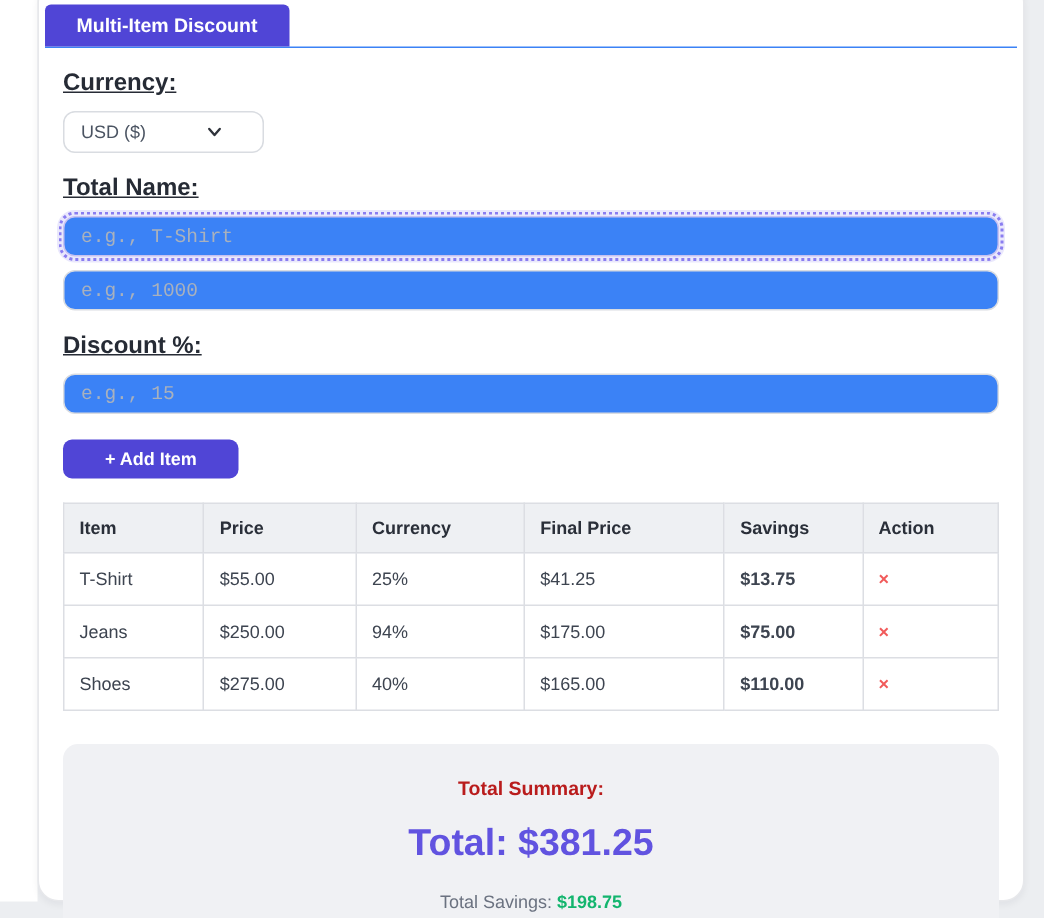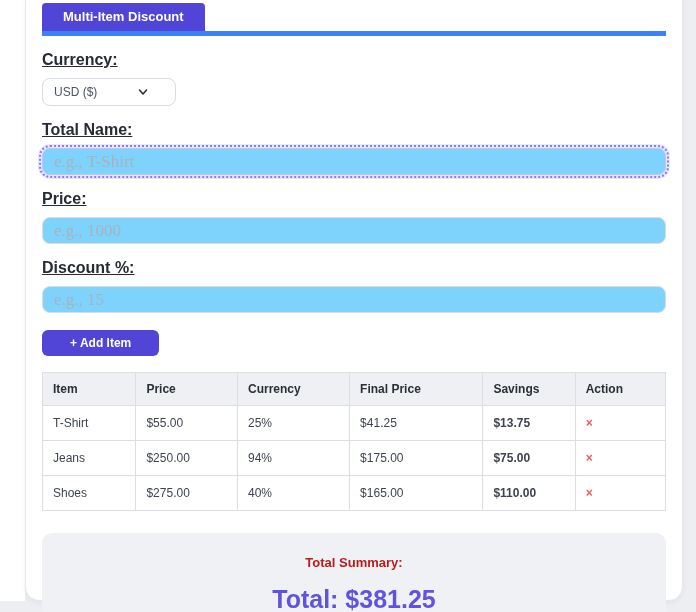--- a/index.html
+++ b/index.html
@@ -16,22 +16,22 @@
   .card {
     position:absolute; left:25px; top:-12px;
     width:658px; height:613px;
     background:#ffffff;
     border:1px solid #e7e8eb;
     border-radius:14px;
     box-shadow:0 2px 5px rgba(20,24,40,0.05);
     padding-top:14px;
   }
   .tabbar {
-    margin:0 16px;
-    border-bottom:5px solid #3b82f6;
+    margin:0 4px;
+    border-bottom:1px solid #3b82f6;
   }
   .tab {
     display:inline-block;
     background:#5045d6;
     color:#ffffff;
     font-size:13px;
     font-weight:bold;
     padding:6px 21px 7px;
     border-radius:4px 4px 0 0;
     cursor:pointer;
@@ -67,24 +67,24 @@
     pointer-events:none;
     width:10px; height:10px;
   }
   .text-input {
     display:block;
     width:100%; height:27px;
     margin-top:9px;
     border:1px solid #d9dce1;
     border-radius:8px;
     padding:0 11px;
-    font-size:17px;
+    font-size:13px;
     color:#333a45;
-    background:#7dd3fc;
-    font-family:Liberation Serif, serif;
+    background:#3b82f6;
+    font-family:Liberation Mono, monospace;
   }
   .text-input::placeholder { color:#a9b1bd; }
   .text-input.focused {
     border:1px solid #c7c1f2;
     outline:2px dotted #8a7df0;
     outline-offset:1px;
     box-shadow:0 0 0 4px rgba(138,125,240,0.18);
   }
   .add-btn {
     margin-top:17px;
@@ -185,21 +185,20 @@
         <option selected="">USD ($)</option>
       </select>
       <svg class="chevron" viewBox="0 0 10 10">
           <polyline points="1.5,3 5,7 8.5,3" fill="none" stroke="#30343c" stroke-width="1.6" stroke-linecap="round" stroke-linejoin="round"></polyline>
         </svg>
     </div>
 
     <label class="field-label">Total Name:</label>
     <input class="text-input focused" type="text" placeholder="e.g., T-Shirt" style="">
 
-    <label class="field-label">Price:</label>
     <input class="text-input" type="text" placeholder="e.g., 1000" style="">
 
     <label class="field-label">Discount %:</label>
     <input class="text-input" type="text" placeholder="e.g., 15" style="">
 
     <div>
       <button class="add-btn">+ Add Item</button>
     </div>
 
     <table class="items">

